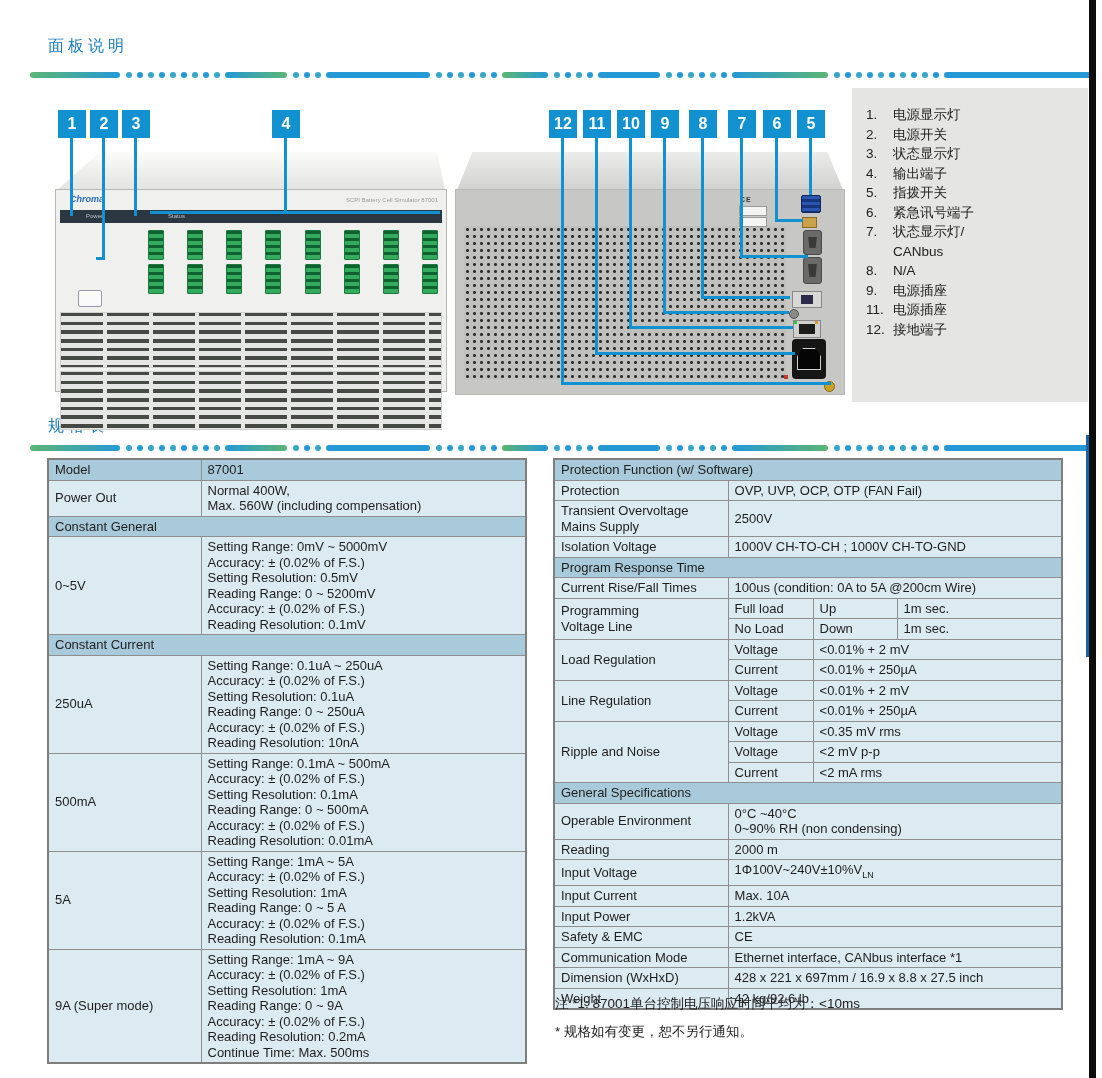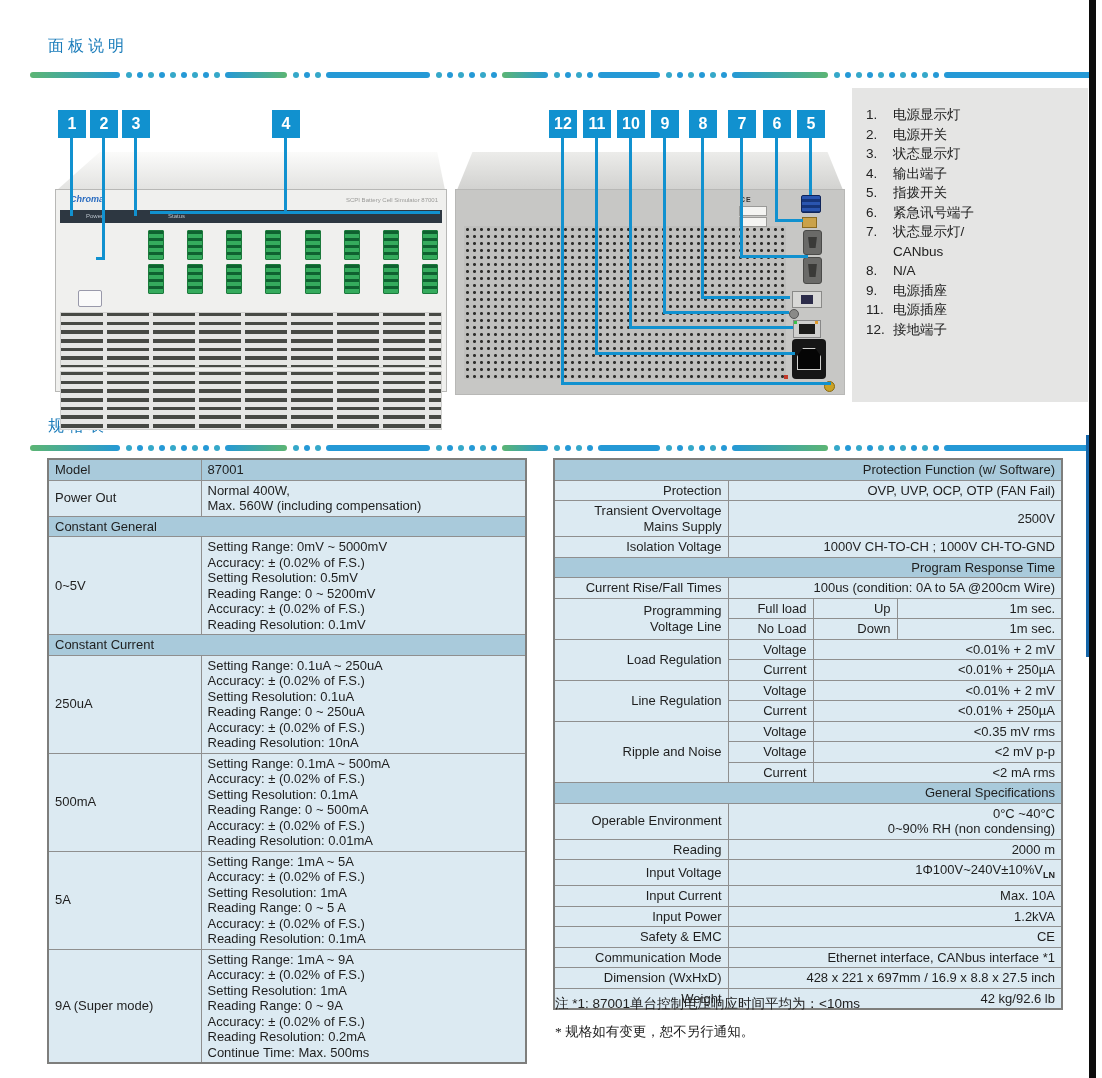--- a/index.html
+++ b/index.html
@@ -79,29 +79,29 @@
   #led-orange{position:absolute;left:359px;top:131px;width:3px;height:3px;background:#e09a2a;}
   #ac11{position:absolute;left:336px;top:149px;width:34px;height:40px;background:#161616;border-radius:4px;
     display:flex;align-items:center;justify-content:center;}
   #ac11 .inlet{width:22px;height:20px;background:#050505;border:1.5px solid #cfcfcd;
     clip-path:polygon(25% 0,75% 0,100% 38%,100% 100%,0 100%,0 38%);}
   #ground12{position:absolute;left:368px;top:191px;width:9px;height:9px;border-radius:50%;background:#c9a227;border:1px solid #8a6a10;}
   #red-led{position:absolute;left:328px;top:185px;width:4px;height:4px;background:#c43a2a;}
   
   .spec-table{position:absolute;border-collapse:collapse;table-layout:fixed;font-size:13px;color:#1e1e1e;border:2px solid #7e7e7c;}
   #left-table{left:47px;top:458px;width:478px;}
-  #right-table{left:553px;top:458px;width:510px;text-align:right;}
+  #right-table{left:553px;top:458px;width:510px;}
   .spec-table td{border:1px solid #8f8f8f;padding:2px 6px;line-height:15.5px;vertical-align:middle;
     background:#dceaf2;white-space:pre-line;overflow:hidden;}
   .spec-table td.sec{background:#a9cadb;}
   .spec-table tr.hdr td{background:#a9cadb;}
-  .spec-table sub{font-size:9px;font-weight:bold;}
+  .spec-table sub{font-size:9px;}
   
   .footnote{position:absolute;left:555px;font-size:13.5px;color:#222;}
-  #footnote1{top:995px;} #footnote2{top:1023px;font-family:Liberation Serif, serif;}
+  #footnote1{top:995px;} #footnote2{top:1023px;}
   #edge-black{position:absolute;left:1089px;top:0;width:7px;height:1078px;background:#0c0c0c;}
   #edge-blue{position:absolute;left:1086px;top:435px;width:3px;height:222px;background:#1565a8;}
 </style>
 </head>
 <body>
 
 <div class="section-title" id="panel-title">面板说明</div>
 <div class="divider" id="divider1">
     <div class="dash dash-a" style="width: 90px;"></div>
     <div class="dot dot-a"></div>

